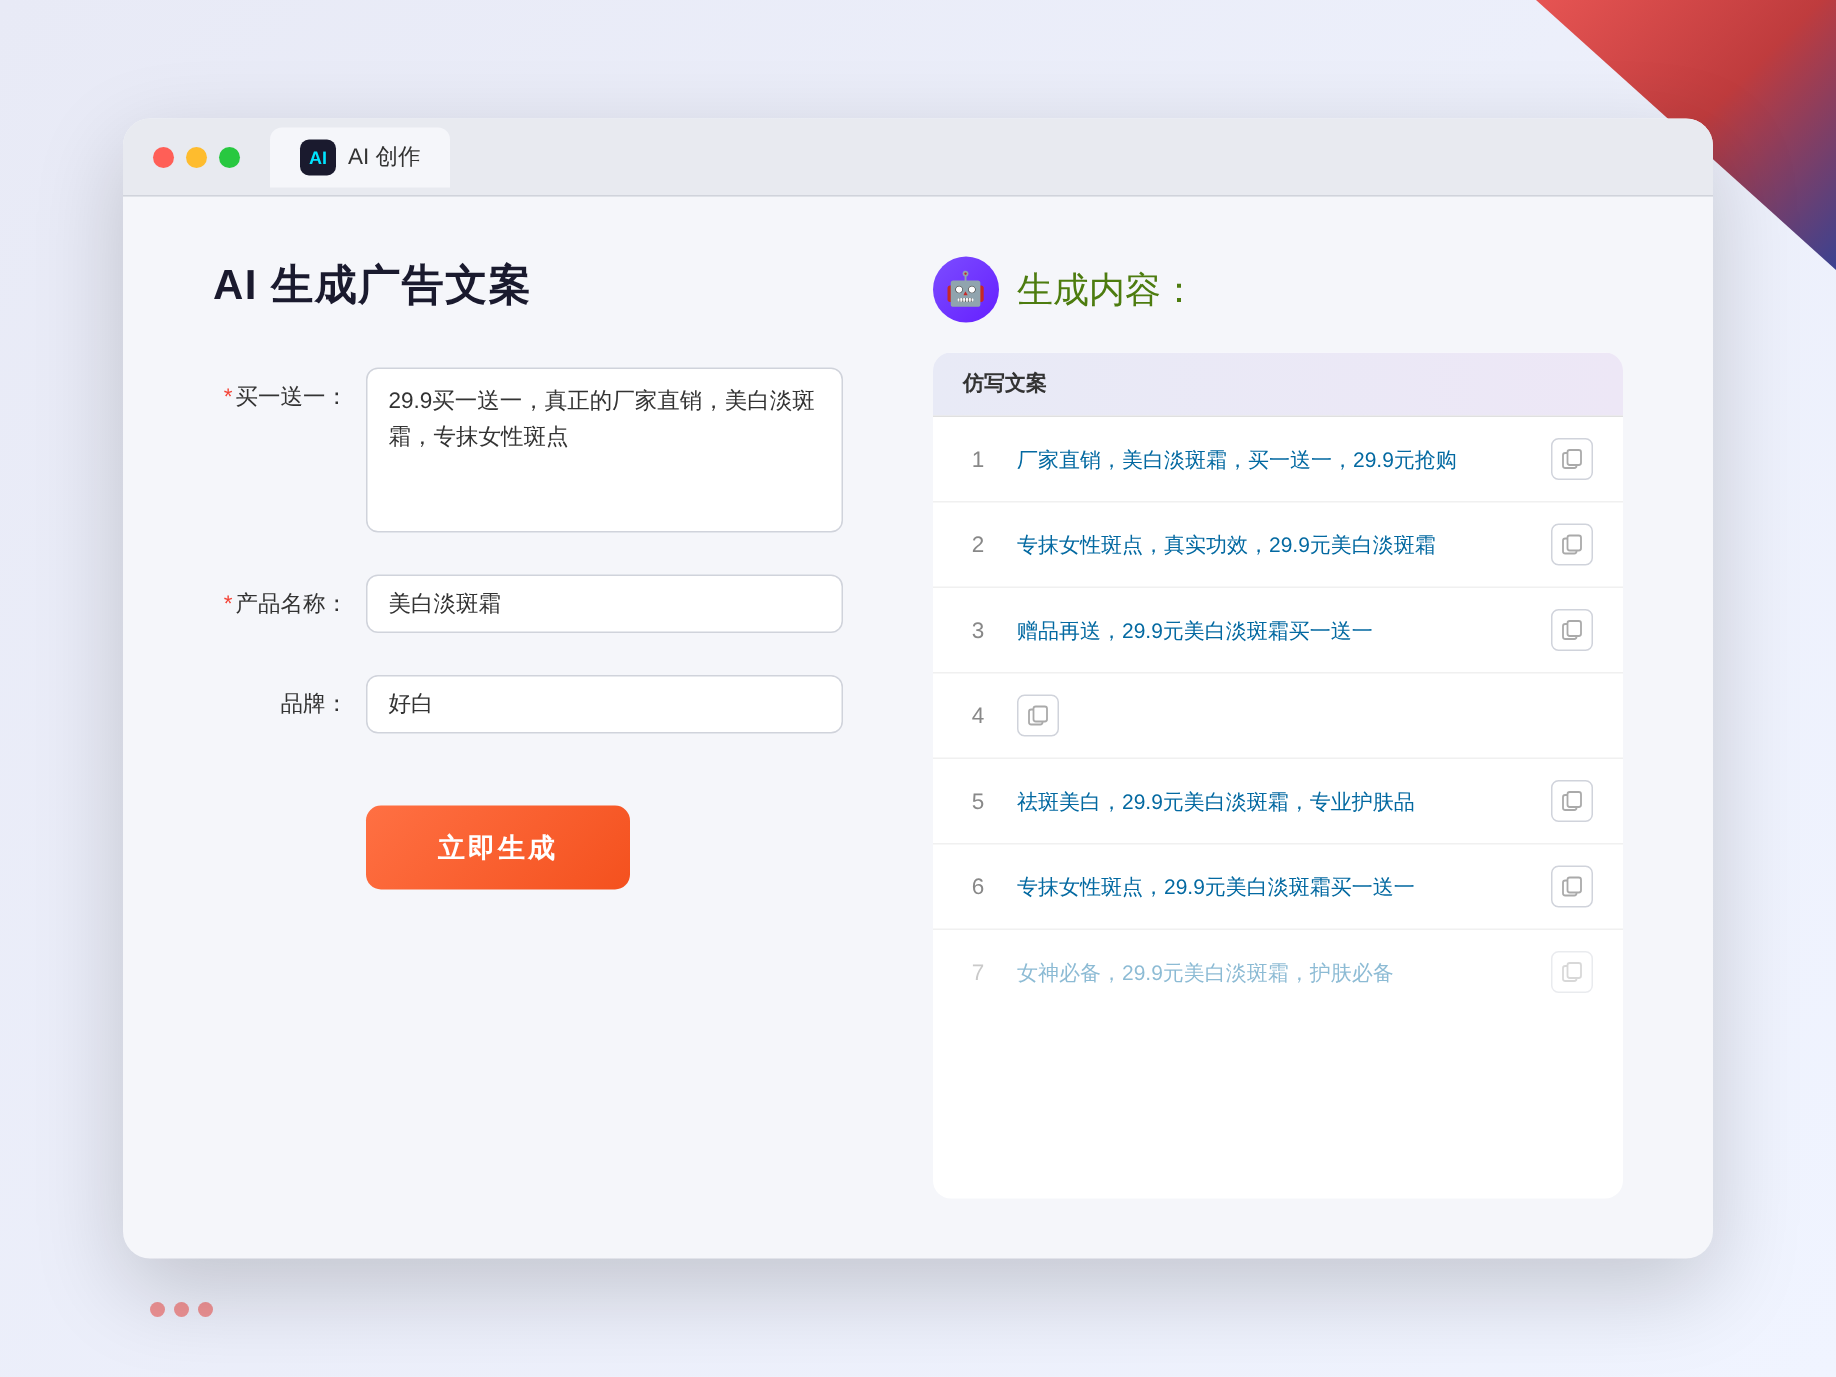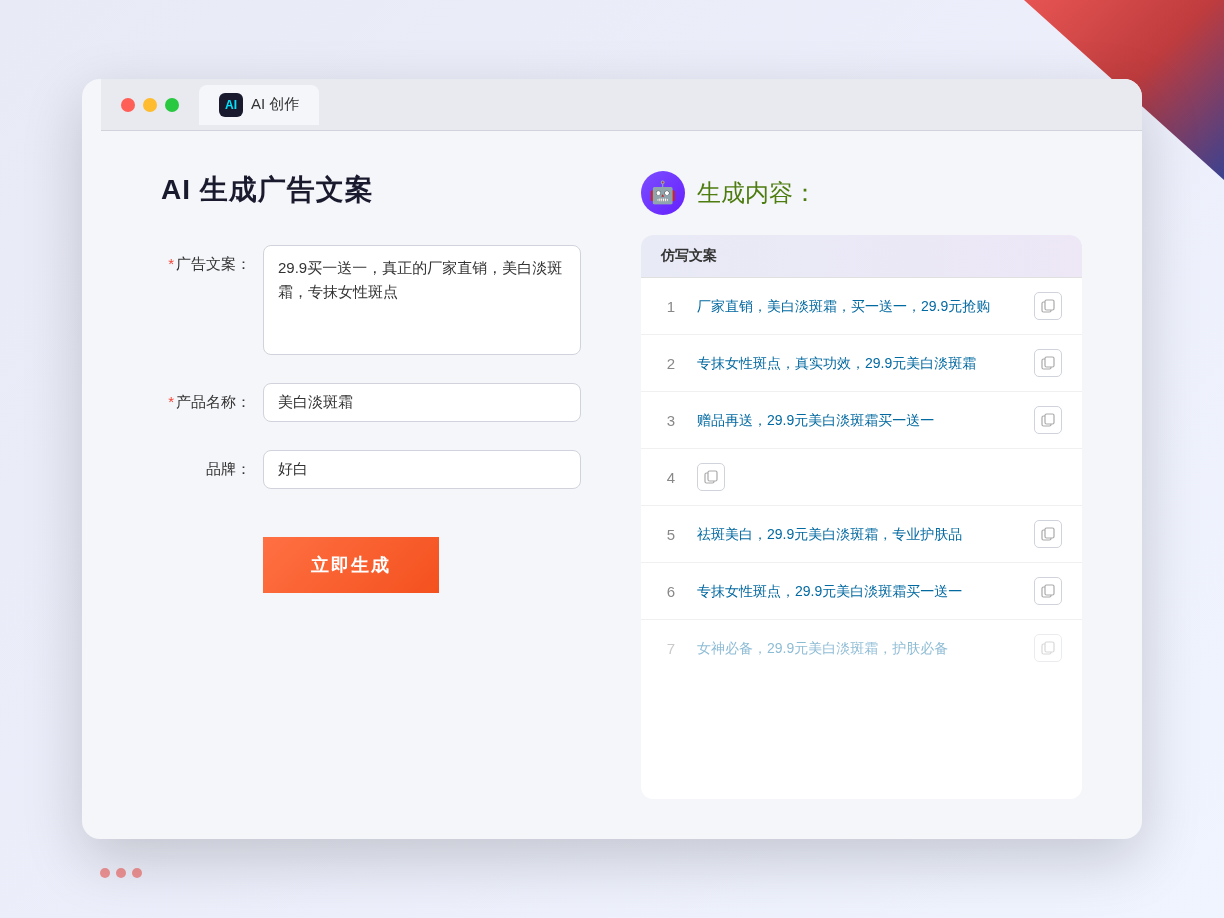--- a/index.html
+++ b/index.html
@@ -41,21 +41,20 @@
       width: 1060px;
       height: 760px;
       background: #f5f6fa;
       border-radius: 18px;
       box-shadow: 0 20px 60px rgba(0,0,0,0.18);
       overflow: hidden;
       display: flex;
       flex-direction: column;
       position: relative;
       z-index: 2;
-      padding-left: 19px;
     }
 
     
     .titlebar {
       background: #e8eaf0;
       height: 52px;
       display: flex;
       align-items: center;
       padding: 0 20px;
       border-bottom: 1px solid #d0d3db;
@@ -143,21 +142,21 @@
       height: 110px;
       line-height: 1.6;
     }
 
     .generate-btn {
       margin-top: 20px;
       margin-left: 102px;
       background: linear-gradient(135deg, #ff7043, #f4511e);
       color: #fff;
       border: none;
-      border-radius: 0;
+      border-radius: 10px;
       padding: 16px 48px;
       font-size: 18px;
       font-weight: 600;
       cursor: pointer;
       letter-spacing: 2px;
       font-family: inherit;
     }
 
     
     .right-panel {
@@ -264,21 +263,21 @@
   </div>
 
   <div class="content">
 
     <div class="left-panel">
       <h1 class="page-title">AI 生成广告文案</h1>
 
       
       <div class="form-group">
         <label class="form-label">
-          <span class="required-star">*</span><span>广告文案：</span>
+          <span class="required-star">*</span><span>买一送一：</span>
         </label>
         <textarea class="form-input" style="">29.9买一送一，真正的厂家直销，美白淡斑霜，专抹女性斑点</textarea>
       </div>
 
       
       <div class="form-group">
         <label class="form-label">
           <span class="required-star">*</span><span>产品名称：</span>
         </label>
         <input type="text" class="form-input" value="美白淡斑霜" style="">

